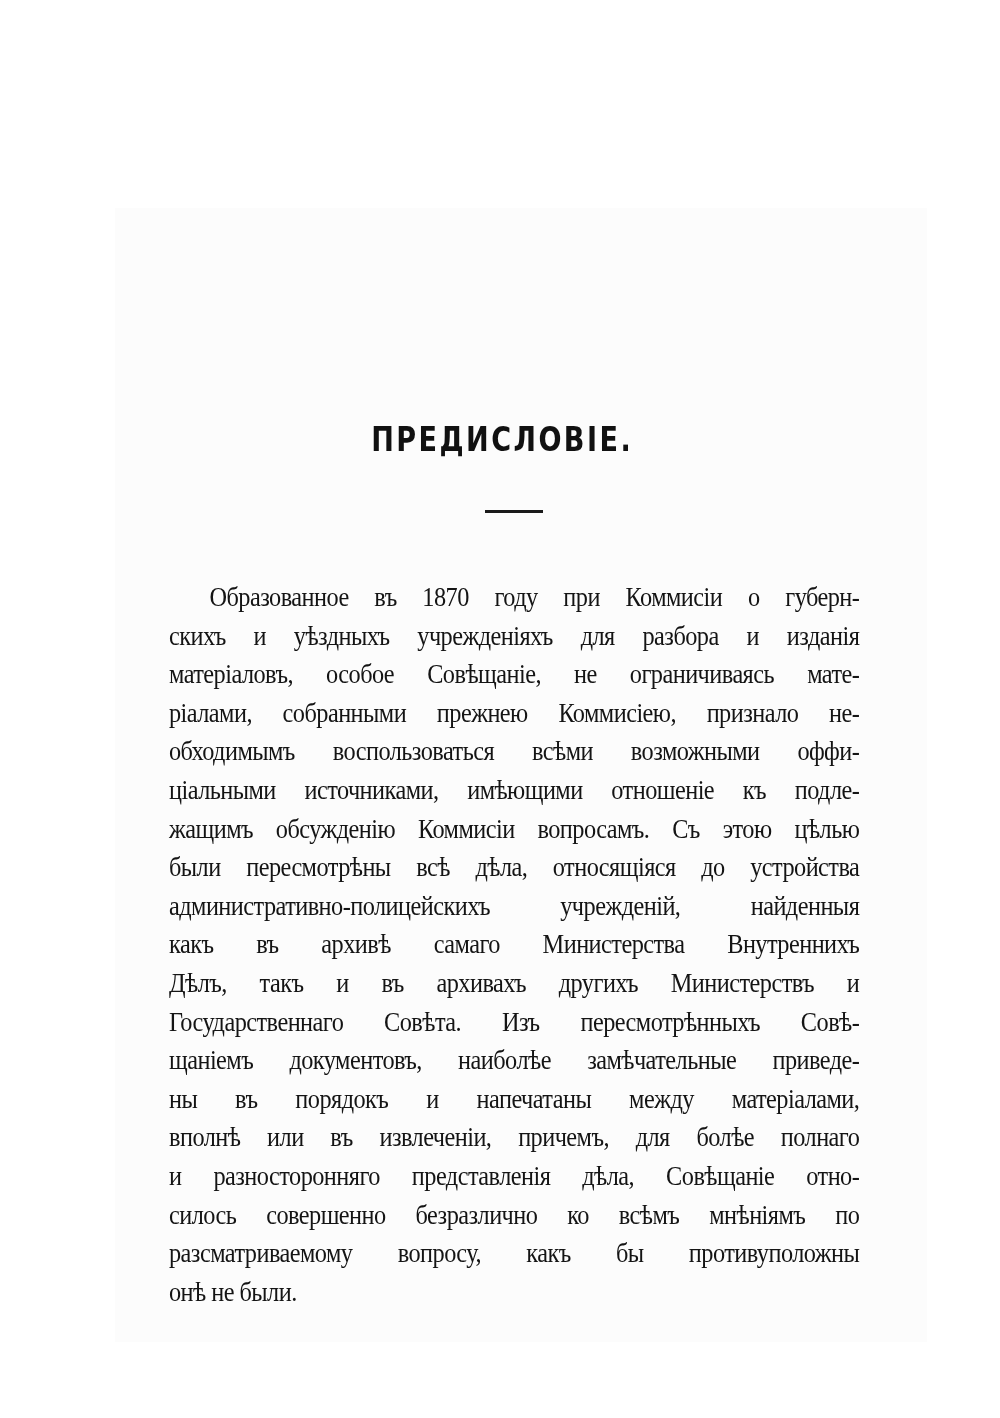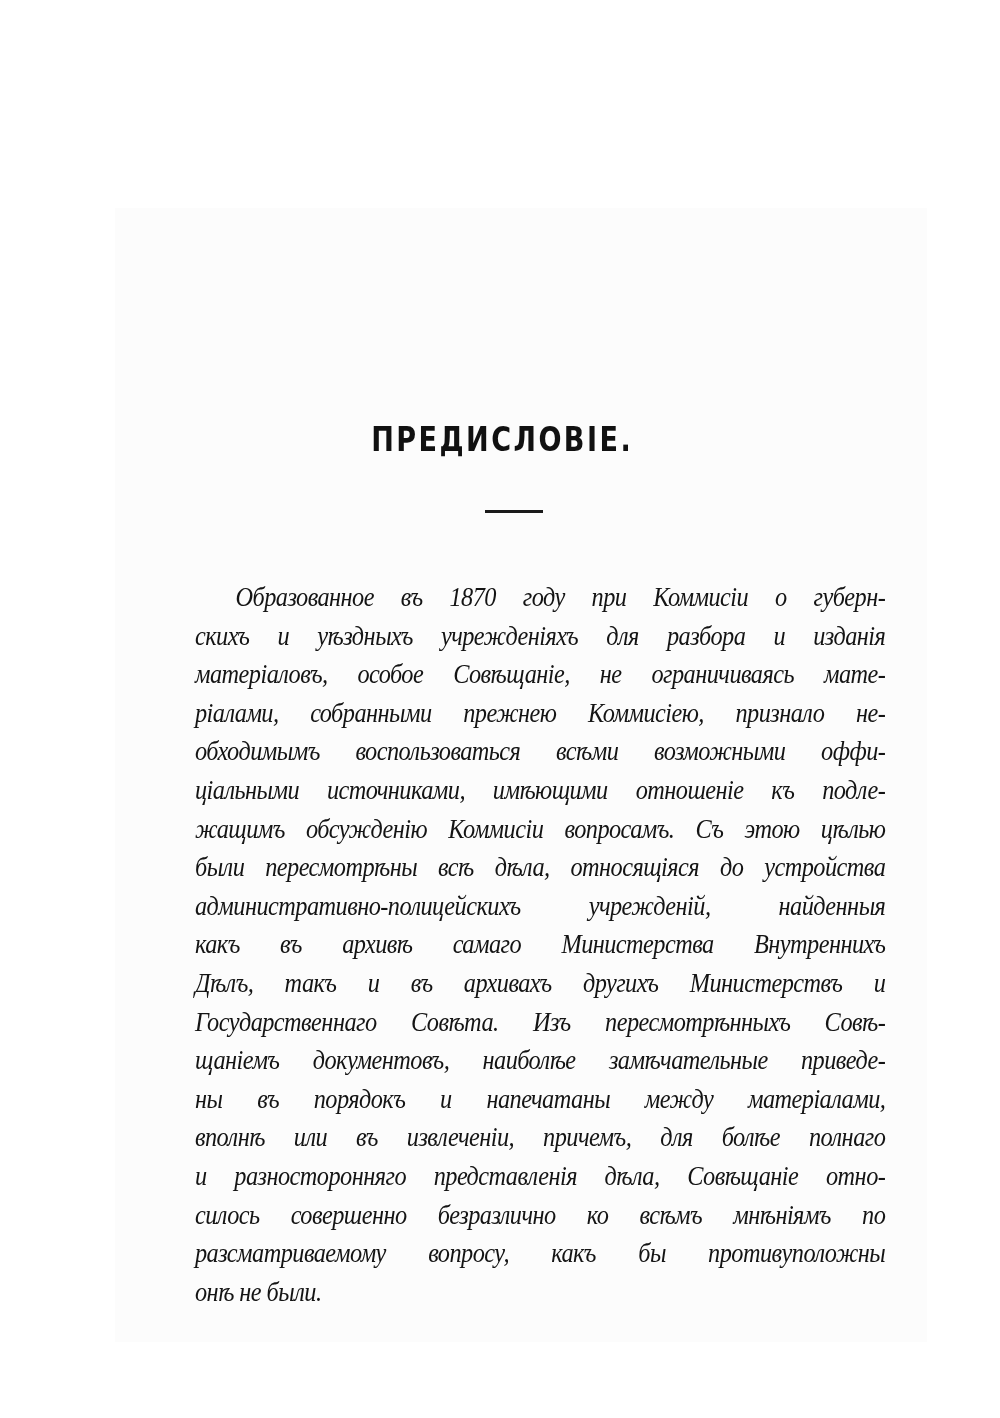--- a/index.html
+++ b/index.html
@@ -41,24 +41,23 @@
     .rule {
       position: absolute;
       left: 485px;
       top: 510px;
       width: 58px;
       height: 3px;
       background: #1a1a1a;
     }
     .body-text {
       position: absolute;
-      left: 195px;
+      left: 169px;
       top: 578px;
       width: 690px;
-      font-style: italic;
     }
     .line {
       display: block;
       height: 38.6px;
       line-height: 38.6px;
       font-size: 27px;
       white-space: nowrap;
       text-align: justify;
       text-align-last: justify;
       letter-spacing: -0.6px;

